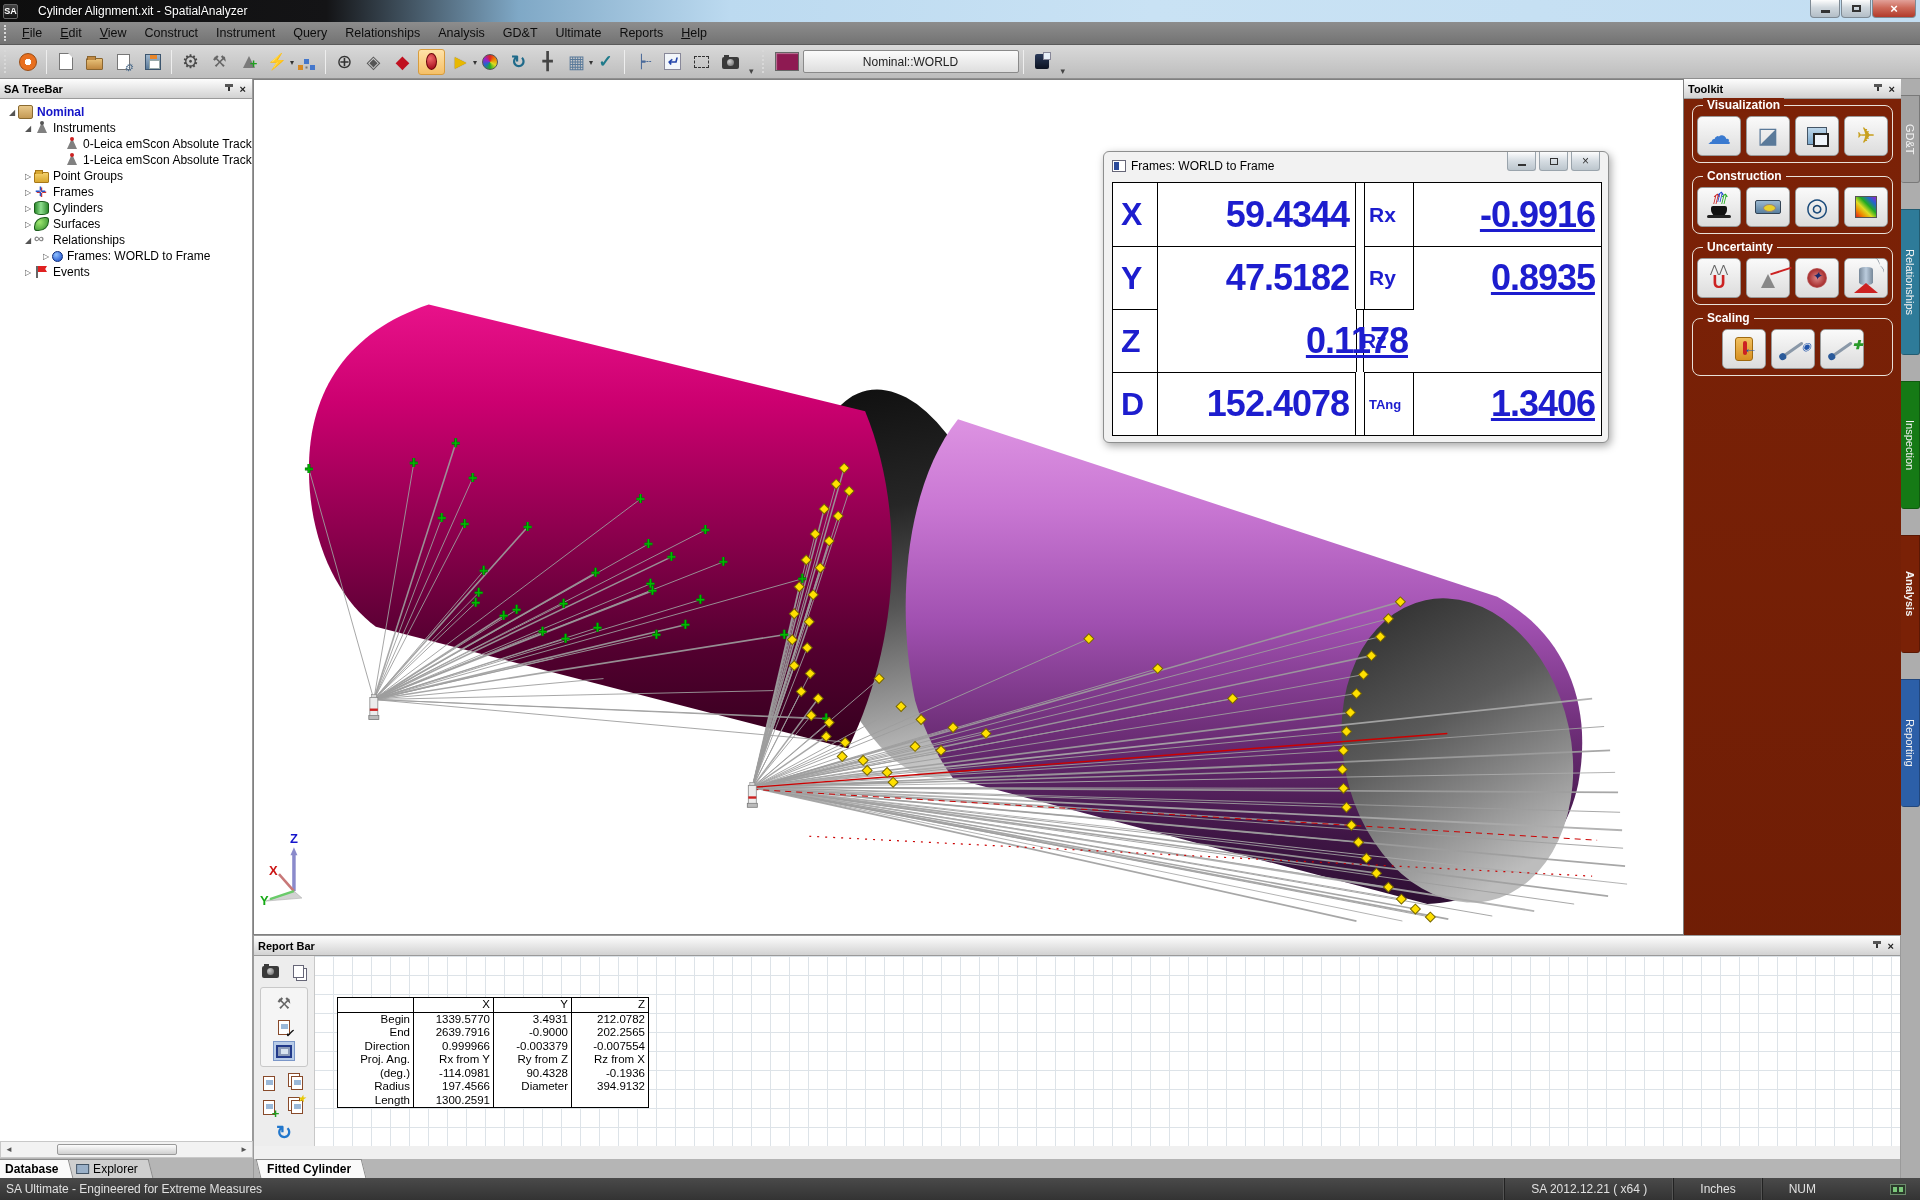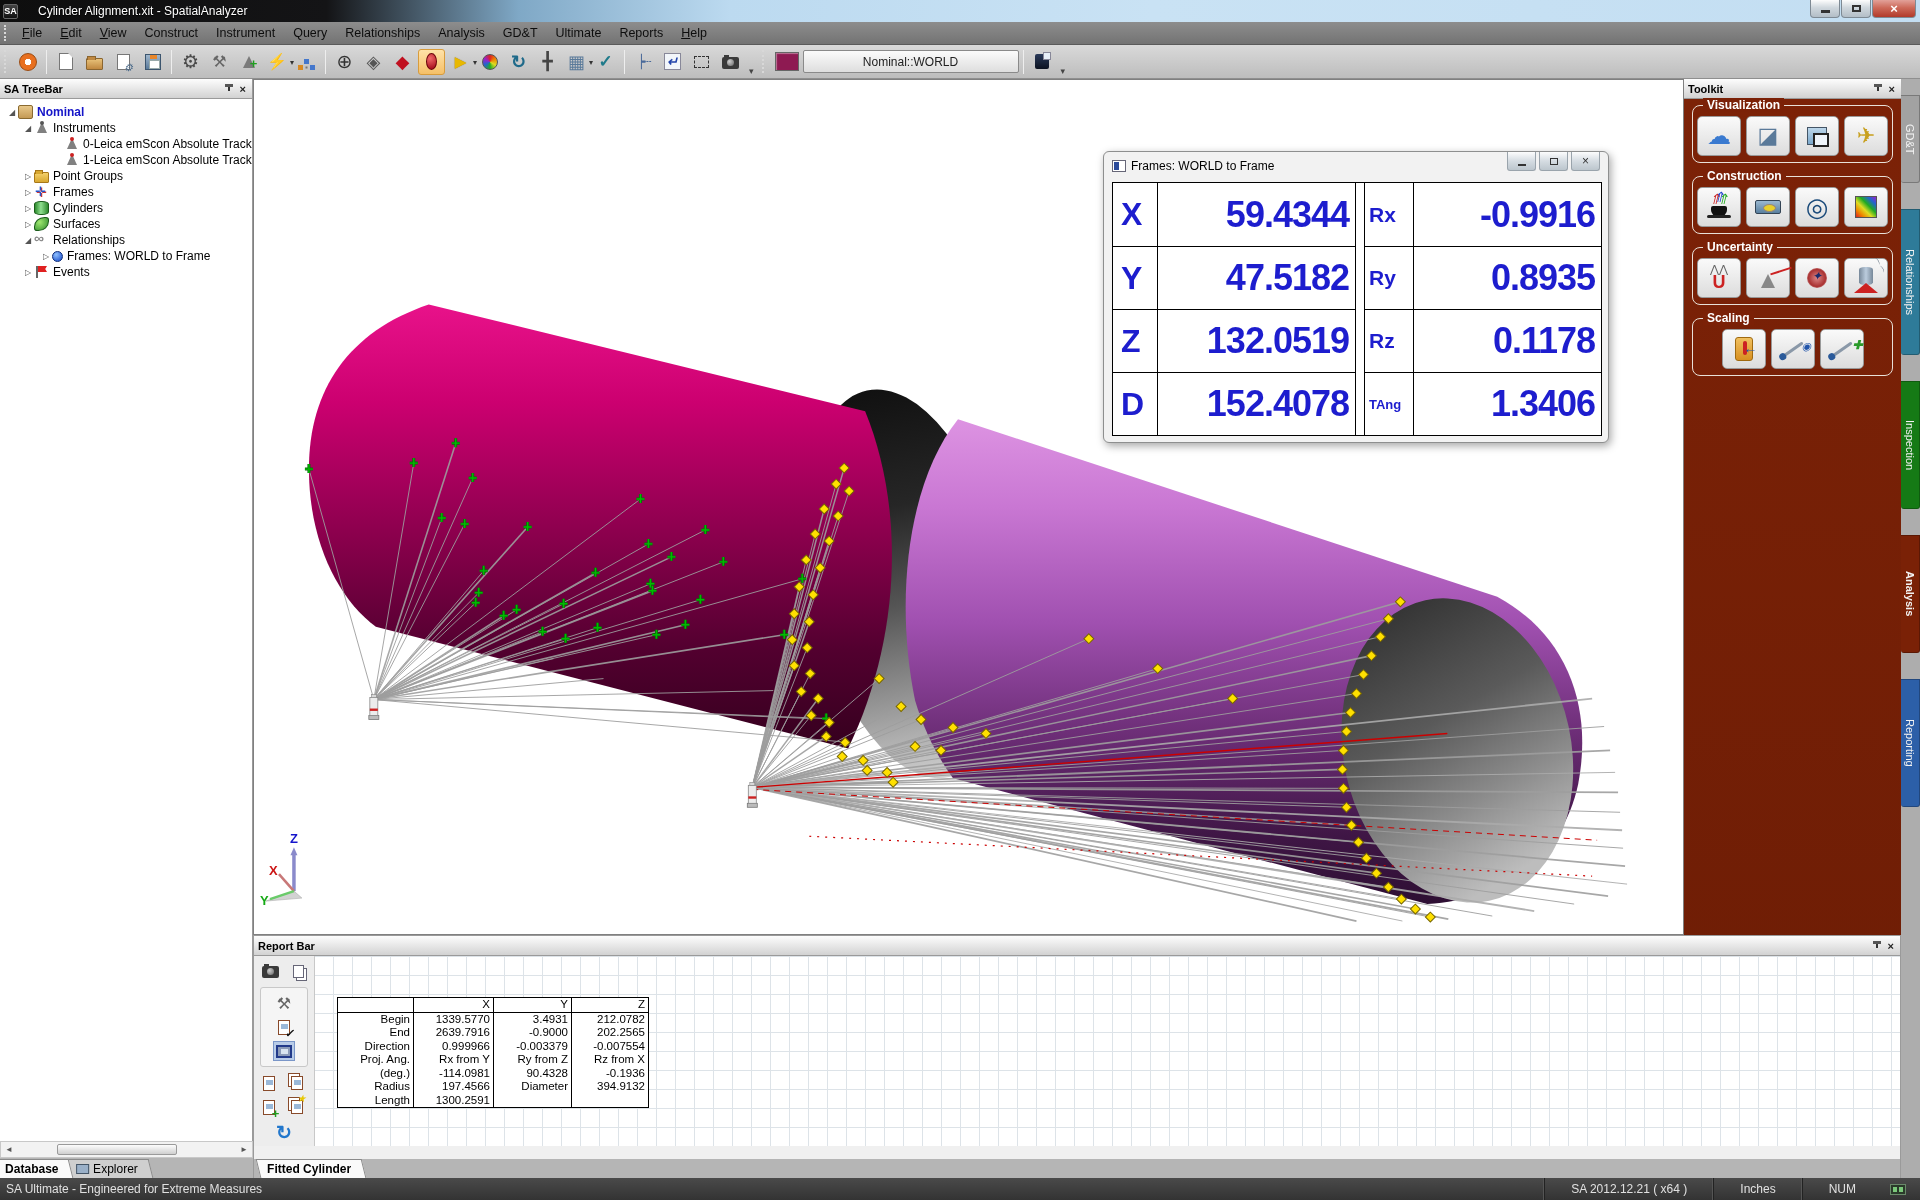--- a/index.html
+++ b/index.html
@@ -128,21 +128,21 @@
     background:linear-gradient(#fdfdfd,#d5dce2 50%,#bcc6cd); display:flex; align-items:center; justify-content:center; margin-left:3px; font-size:12px; color:#333;}
   .fdbtn .minbar{ width:8px; height:2px; background:#333; margin-top:7px;}
   .fdbtn .rsq{ width:8px; height:7px; border:1.5px solid #333;}
   #fd-table { position:absolute; left:8px; top:30px; width:490px; height:254px; background:#fff; border:1px solid #000;}
   .frow { display:grid; grid-template-columns:45px 198px 8px 50px 1fr; height:63px; }
   .frow span { display:flex; align-items:center; color:#1d1dce; font-weight:bold; }
   .frow .fl { justify-content:flex-start; padding-left:8px; font-size:32px; border-right:1px solid #000;}
   .frow .fv { justify-content:flex-end; padding-right:6px; font-size:36px; letter-spacing:-1px; border-right:1px solid #000;}
   .frow .fgap { border:none; }
   .frow .frl { justify-content:flex-start; padding-left:4px; font-size:21px; border-right:1px solid #000; border-left:1px solid #000;}
-  .frow .frv { justify-content:flex-end; padding-right:6px; font-size:36px; letter-spacing:-1px;}
+  .frow .frv { justify-content:flex-end; padding-right:6px; font-size:36px; letter-spacing:-1px;text-decoration:underline;}
   .frow + .frow .fl, .frow + .frow .fv, .frow + .frow .frl, .frow + .frow .frv { border-top:1px solid #000; }
   .frow.tang .frl { font-size:13px; }
 
   
   #toolkit { position:absolute; left:1684px; top:79px; width:217px; height:856px; background:#f0f0f0;}
   #tk-body { position:absolute; left:0; top:20px; width:100%; height:980px; background:linear-gradient(#7c2207,#6e1d05); padding:6px 6px;}
   .tk-section { border:1px solid #e8e0d8; border-radius:8px; margin:0 2px 13px 2px; padding:10px 4px 6px 4px; position:relative;}
   .tk-label { position:absolute; left:10px; top:-8px; background:#7b2107; color:#fff; font-size:12px; font-weight:bold; padding:0 4px;}
   .tk-icons { display:flex; justify-content:center; gap:5px; }
   .tkbtn { width:44px; height:40px; background:linear-gradient(#fafafa,#dcdcdc); border:1px solid #999; border-radius:5px;
@@ -219,21 +219,21 @@
   #rpt-title { background:#1030d8; color:#fff; text-align:center; font-size:12.5px; line-height:1.25; padding:2px 0; border-bottom:1px solid #000;}
   .rpt-row { display:grid; grid-template-columns:75px 80px 78px 77px; }
   .rpt-row span { display:block; text-align:right; padding:0 3px; height:13.5px; line-height:13.5px; overflow:hidden;}
   .rpt-row span + span { border-left:1px solid #000; }
   .rpt-row.hdr { border-bottom:1px solid #000; }
   #rb-tabs { position:absolute; left:0; top:210px; width:1646px; height:32px; }
   #rb-tabrow { position:absolute; left:0; top:13px; width:100%; height:19px; background:#b5b5b5; display:flex; align-items:flex-end;}
 
   
   #statusbar { position:absolute; left:0; top:1178px; width:1920px; height:22px; background:linear-gradient(#4a4a4a,#333); color:#e0e0e0;
-     font-size:12px; display:flex; align-items:center; }
+     font-size:12px; display:flex; align-items:center;gap:40px; }
   #status-left { padding-left:6px; flex:1; }
   .status-item { padding:0 26px; border-left:1px solid #222; box-shadow:-1px 0 0 #555; height:100%; display:flex; align-items:center;}
   #chip-icon { width:16px; height:11px; background:#2a3a2a; border:1px solid #6a8a6a; margin:0 14px 0 8px; position:relative;}
   #chip-icon::before{ content:""; position:absolute; left:2px; top:2px; width:4px; height:5px; background:#7ac87a; box-shadow:6px 0 #7ac87a;}
 
   svg text { font-family:"Liberation Sans",sans-serif; }
 </style>
 </head>
 <body>
 
@@ -787,21 +787,20 @@
       </div>
       <div class="frow">
         <span class="fl">Y</span>
         <span class="fv">47.5182</span>
         <span class="fgap"></span>
         <span class="frl">Ry</span>
         <span class="frv">0.8935</span>
       </div>
       <div class="frow">
         <span class="fl">Z</span>
-        <span class="fv">132.0519</span>
         <span class="fgap"></span>
         <span class="frl">Rz</span>
         <span class="frv">0.1178</span>
       </div>
       <div class="frow tang">
         <span class="fl">D</span>
         <span class="fv">152.4078</span>
         <span class="fgap"></span>
         <span class="frl">TAng</span>
         <span class="frv">1.3406</span>

